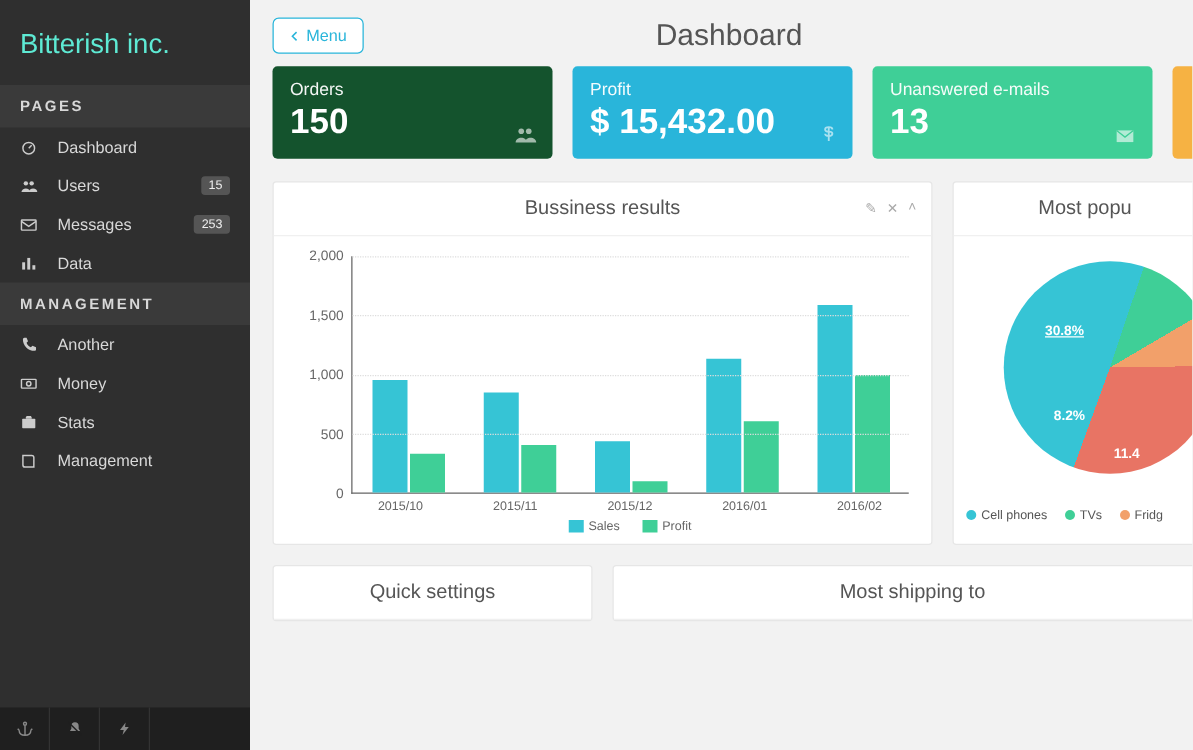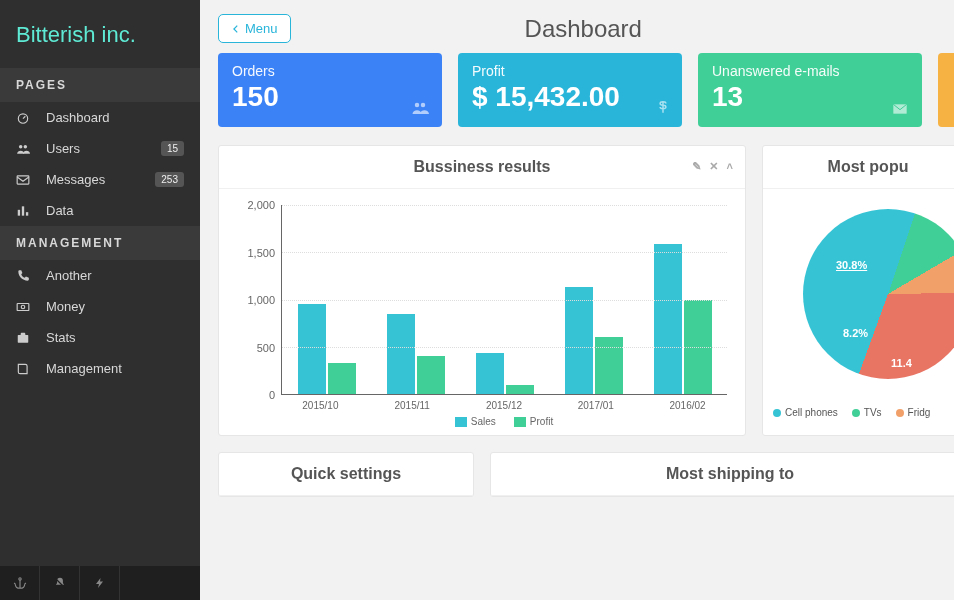--- a/index.html
+++ b/index.html
@@ -21,28 +21,28 @@
 .menu-btn { border:1px solid #29b5da; color:#29b5da; background:#fff; border-radius:5px; padding:6px 12px; font-size:13px; display:flex; align-items:center; cursor:pointer; }
 .menu-btn svg { margin-right:4px; }
 .page-title { flex:1; text-align:center; font-size:24px; font-weight:400; color:#555; margin-left:-60px; }
 
 .cards-row { display:flex; gap:16px; margin-bottom:18px; }
 .card { flex:0 0 224px; height:74px; border-radius:4px; color:#fff; padding:10px 14px; position:relative; }
 .card.orange4 { flex:0 0 40px; }
 .card .lbl { font-size:14px; font-weight:400; opacity:.95; }
 .card .val { font-size:28px; font-weight:600; margin-top:2px; }
 .card .cico { position:absolute; right:12px; bottom:10px; opacity:.6; }
-.c-red { background:#3b82f6; }
+.c-red { background:#14532d; }
 .c-blue { background:#29b5da; }
 .c-green { background:#3fcf97; }
 .c-orange { background:#f6b243; }
 
 .panels-row { display:flex; gap:16px; }
 .panel { background:#fff; border:1px solid #e6e6e6; border-radius:3px; }
-.panel-hdr { text-align:center; font-size:16px; color:#555; padding:12px 0; position:relative; border-bottom:1px solid #f0f0f0;font-weight:bold; }
+.panel-hdr { text-align:center; font-size:16px; color:#555; padding:12px 0; position:relative; border-bottom:1px solid #f0f0f0; }
 .panel-tools { position:absolute; right:12px; top:14px; display:flex; gap:8px; color:#aaa; font-size:11px; }
 .panel-body { padding:16px 18px 10px; }
 
 
 .barchart { position:relative; height:220px; }
 .y-axis { position:absolute; left:0; top:0; bottom:30px; width:44px; }
 .y-tick { position:absolute; right:6px; font-size:11px; color:#666; transform:translateY(-50%); }
 .plot { position:absolute; left:44px; right:0; top:0; bottom:30px; border-left:1px solid #666; border-bottom:1px solid #666; }
 .grid-line { position:absolute; left:0; right:0; border-top:1px dotted #ddd; }
 .bars { position:absolute; left:0; right:0; bottom:0; top:0; display:flex; }
@@ -264,21 +264,21 @@
               </div>
           <div class="grid-line" style="top: 75%;"></div>
               <div class="grid-line" style="top: 50%;"></div>
               <div class="grid-line" style="top: 25%;"></div>
               <div class="grid-line" style="top: 0%;"></div>
             </div>
           <div class="x-labels" id="xlabels">
               <span>2015/10</span>
               <span>2015/11</span>
               <span>2015/12</span>
-              <span>2017/01</span>
+              <span>2016/01</span>
               <span>2016/02</span>
             </div>
           <div class="legend" id="blegend">
               <span><span class="sw" style="background:#36c4d5"></span>Sales</span>
               <span><span class="sw" style="background:#3fcf97"></span>Profit</span>
             </div>
         </div>
       </div>
     </div>
 

